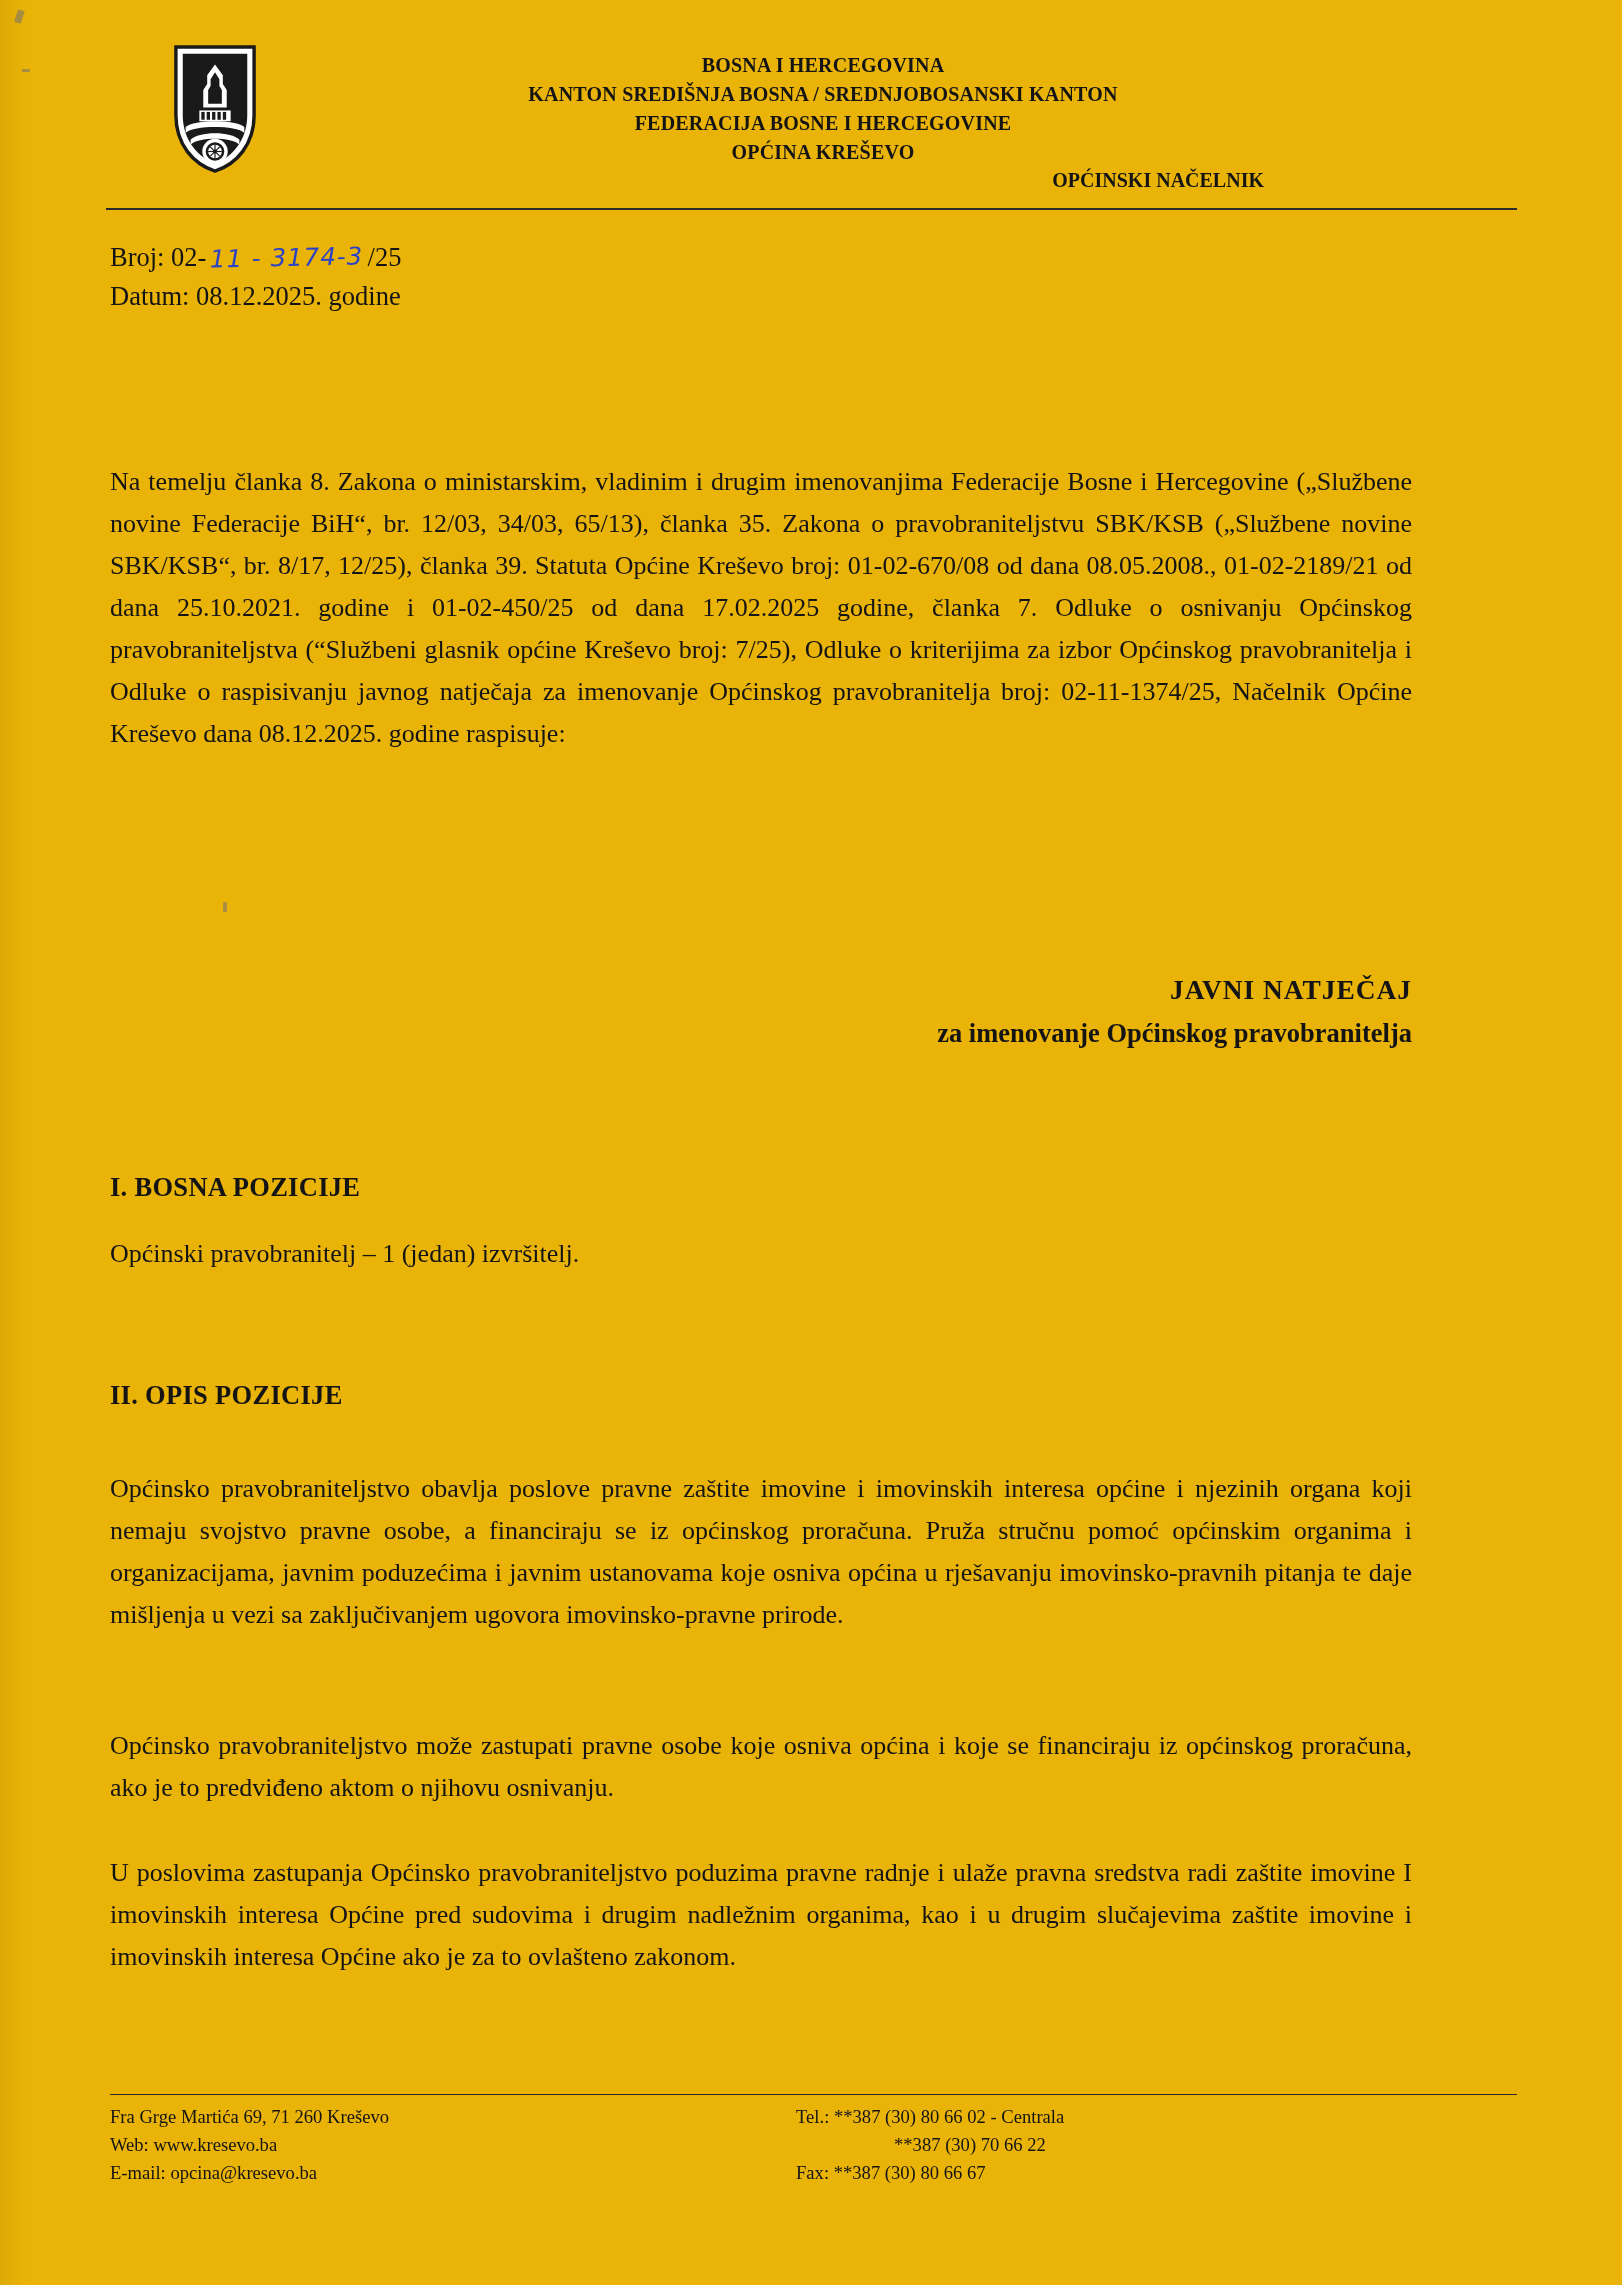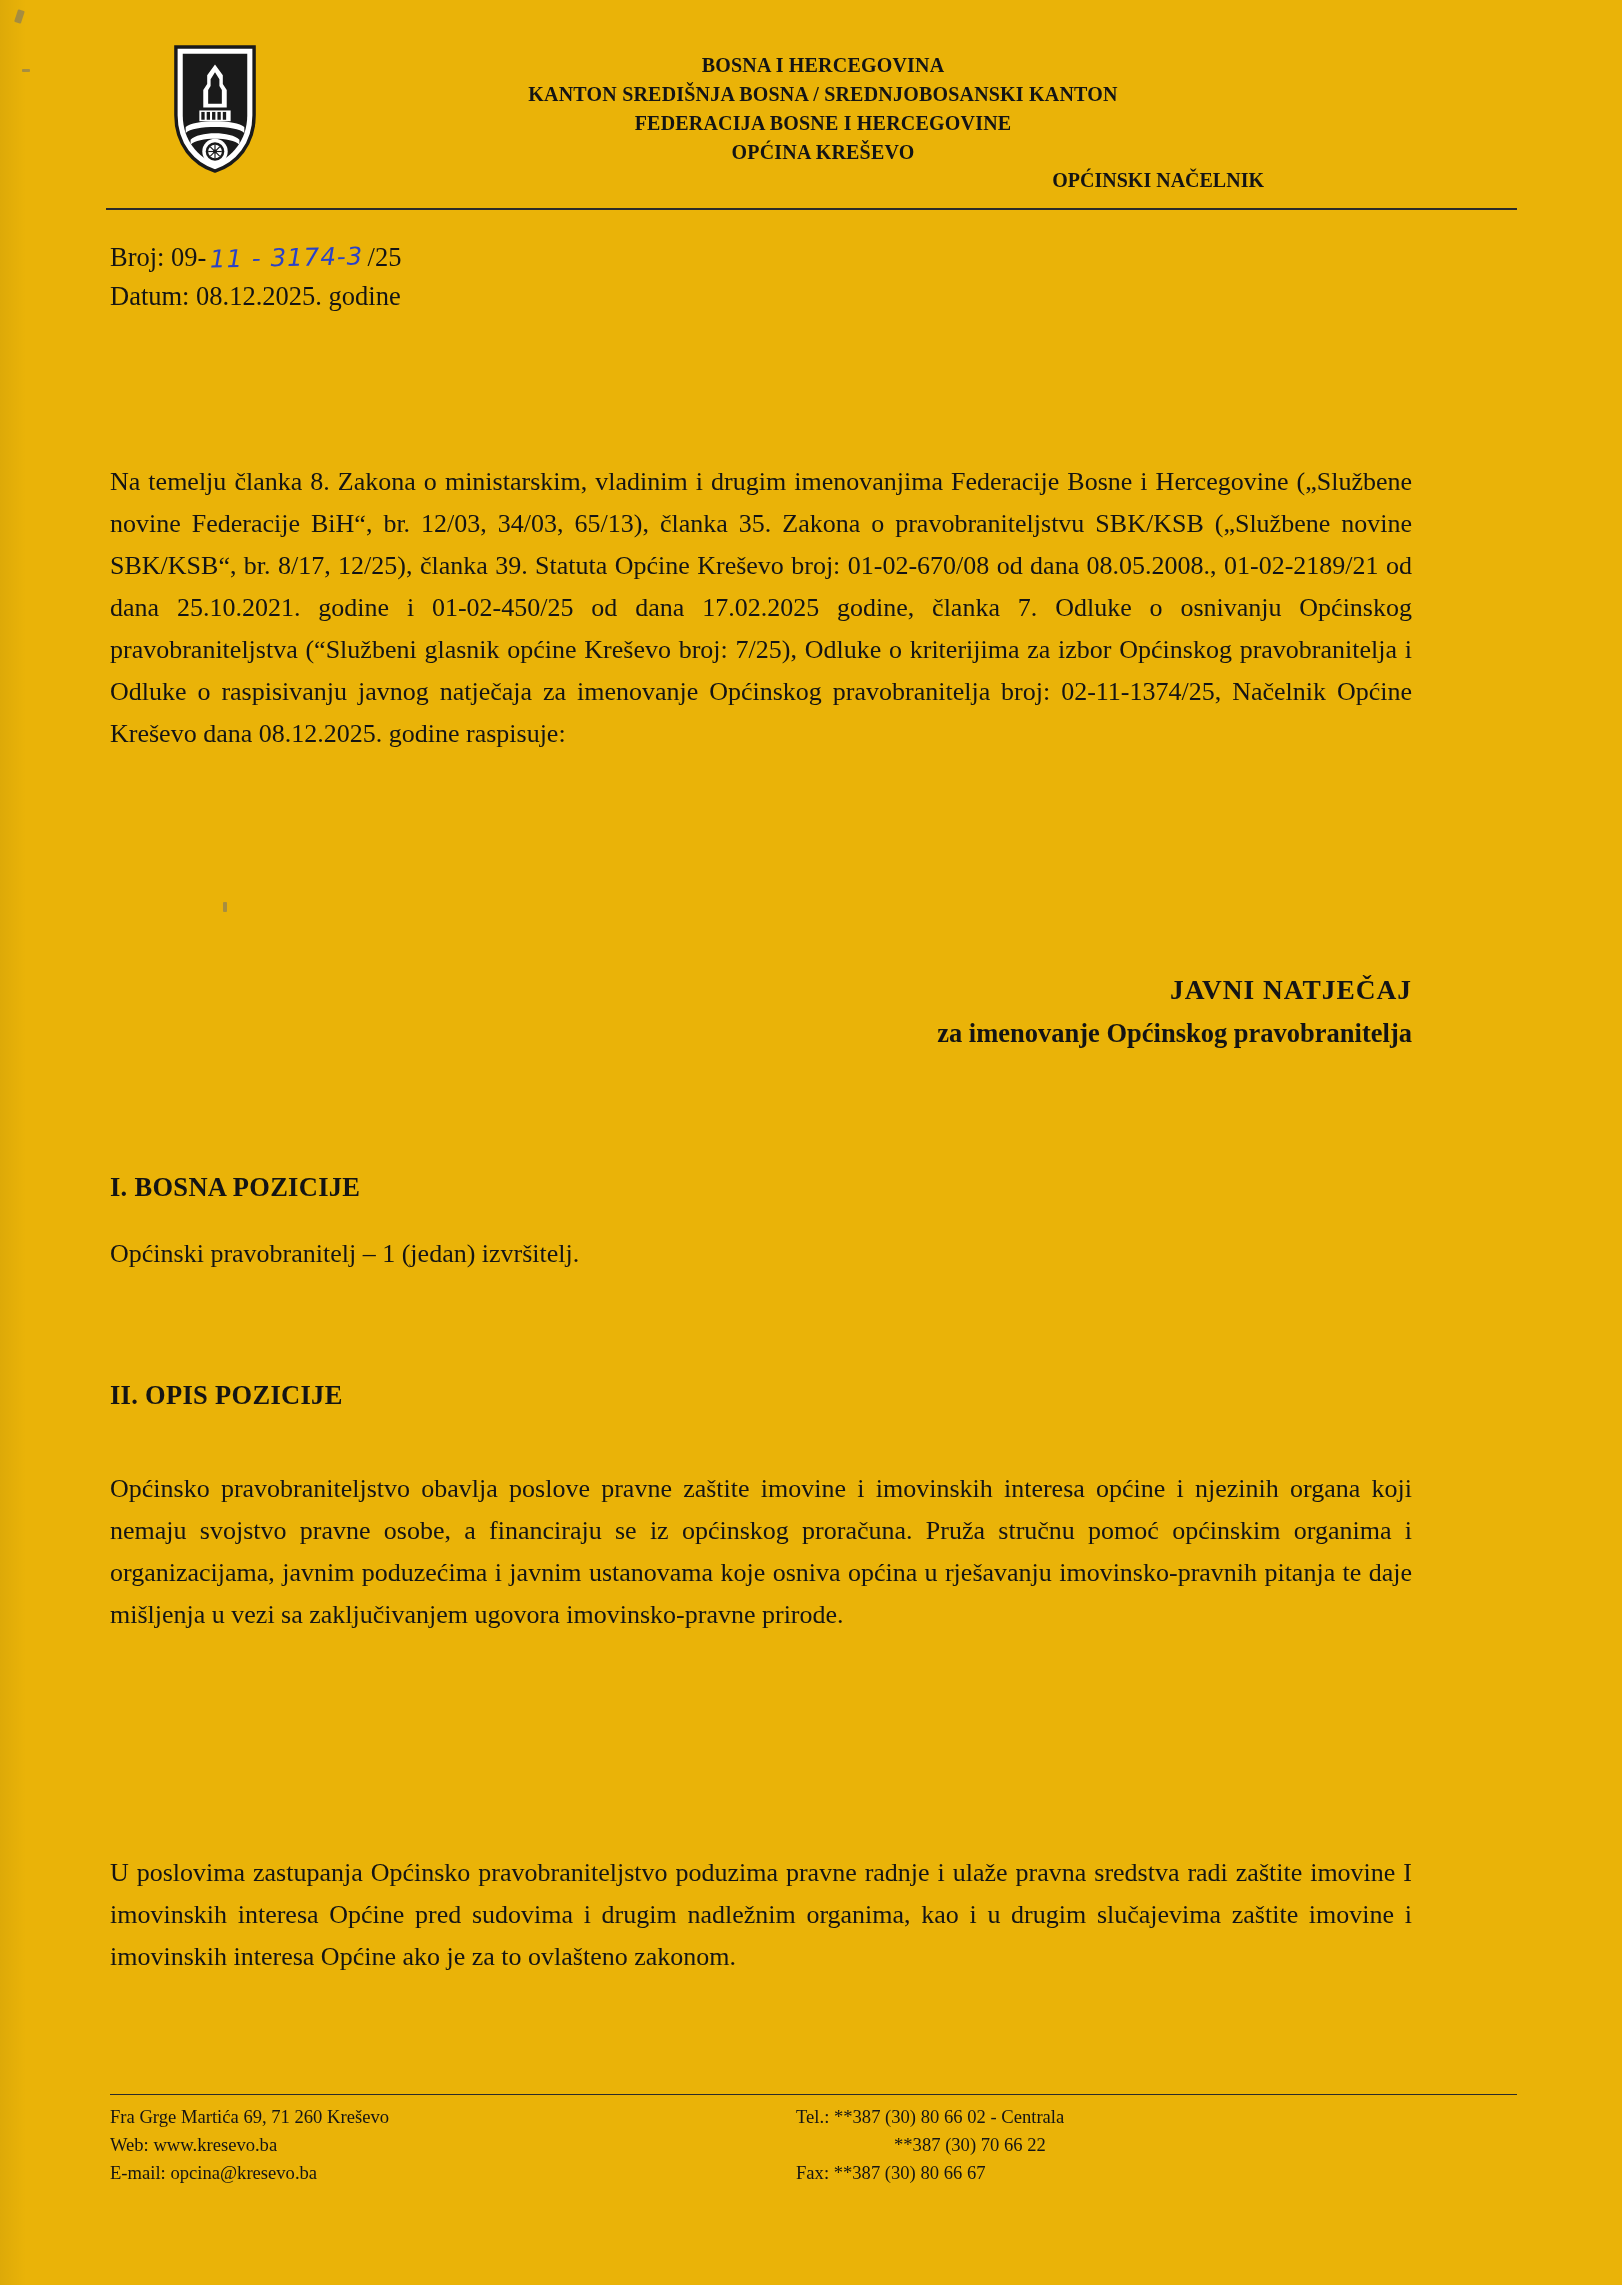--- a/index.html
+++ b/index.html
@@ -231,41 +231,44 @@
       <div class="org-line l2">FEDERACIJA BOSNE I HERCEGOVINE</div>
       <div class="org-line l4">OPĆINA KREŠEVO</div>
     </div>
   </div>
 
   <div class="nacelnik">OPĆINSKI NAČELNIK</div>
 
   <div class="rule-top"></div>
 
   <div class="refblock">
-    <div class="ref-line"><span>Broj: 09-</span><span class="handwritten">11 - 3174-3</span><span>/25</span></div>
+    <div class="ref-line"><span>Broj: 02-</span><span class="handwritten">11 - 3174-3</span><span>/25</span></div>
     <div class="ref-line">Datum: 08.12.2025. godine</div>
   </div>
 
   <div class="body-col preamble">
     <p class="just">Na temelju članka 8. Zakona o ministarskim, vladinim i drugim imenovanjima Federacije Bosne i Hercegovine („Službene novine Federacije BiH“, br. 12/03, 34/03, 65/13), članka 35. Zakona o pravobraniteljstvu SBK/KSB („Službene novine SBK/KSB“, br. 8/17, 12/25), članka 39. Statuta Općine Kreševo broj: 01-02-670/08 od dana 08.05.2008., 01-02-2189/21 od dana 25.10.2021. godine i 01-02-450/25 od dana 17.02.2025 godine, članka 7. Odluke o osnivanju Općinskog pravobraniteljstva (“Službeni glasnik općine Kreševo broj: 7/25), Odluke o kriterijima za izbor Općinskog pravobranitelja i Odluke o raspisivanju javnog natječaja za imenovanje Općinskog pravobranitelja broj: 02-11-1374/25, Načelnik Općine Kreševo dana 08.12.2025. godine raspisuje:</p>
   </div>
 
   <div class="title-block">
     <div class="title-main">JAVNI NATJEČAJ</div>
     <div class="title-sub">za imenovanje Općinskog pravobranitelja</div>
   </div>
 
   <div class="sec-head sec-i-head">I. BOSNA POZICIJE</div>
   <div class="body-col sec-i-text">
     <p class="just last-left">Općinski pravobranitelj – 1 (jedan) izvršitelj.</p>
   </div>
 
   <div class="sec-head sec-ii-head">II. OPIS POZICIJE</div>
   <div class="body-col sec-ii-p1">
     <p class="just">Općinsko pravobraniteljstvo obavlja poslove pravne zaštite imovine i imovinskih interesa općine i njezinih organa koji nemaju svojstvo pravne osobe, a financiraju se iz općinskog proračuna. Pruža stručnu pomoć općinskim organima i organizacijama, javnim poduzećima i javnim ustanovama koje osniva općina u rješavanju imovinsko-pravnih pitanja te daje mišljenja u vezi sa zaključivanjem ugovora imovinsko-pravne prirode.</p>
+  </div>
+  <div class="body-col sec-ii-p2">
+    <p class="just">Općinsko pravobraniteljstvo može zastupati pravne osobe koje osniva općina i koje se financiraju iz općinskog proračuna, ako je to predviđeno aktom o njihovu osnivanju.</p>
   </div>
   <div class="body-col sec-ii-p3">
     <p class="just">U poslovima zastupanja Općinsko pravobraniteljstvo poduzima pravne radnje i ulaže pravna sredstva  radi zaštite imovine I imovinskih interesa Općine pred sudovima i drugim nadležnim organima, kao i u drugim slučajevima zaštite imovine i imovinskih interesa Općine ako je za to ovlašteno zakonom.</p>
   </div>
 
   <div class="rule-bottom"></div>
   <div class="footer">
     <div class="footer-left">
       <div>Fra Grge Martića 69, 71 260 Kreševo</div>
       <div>Web: www.kresevo.ba</div>

